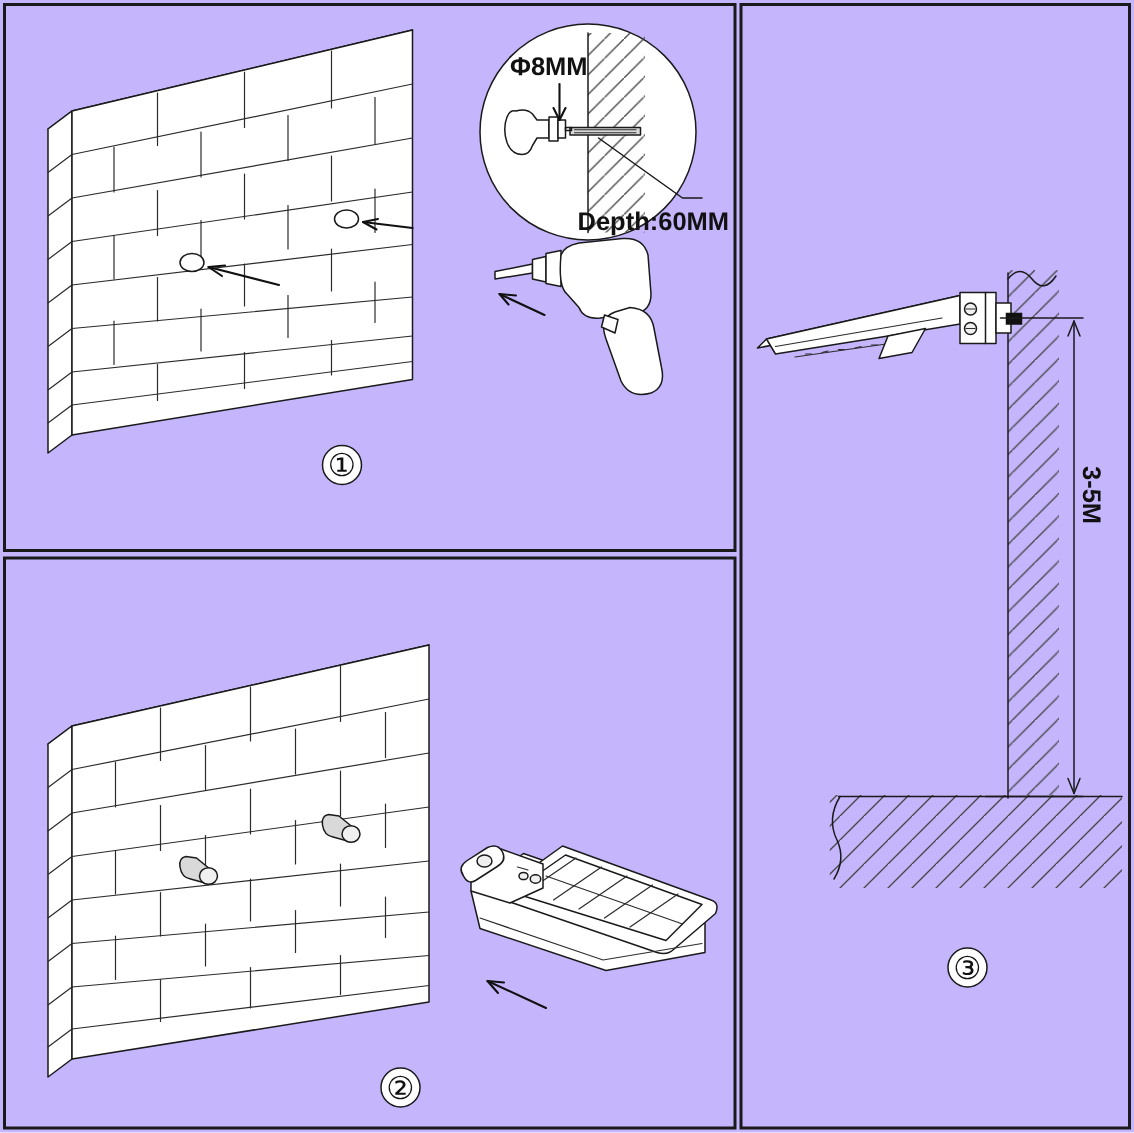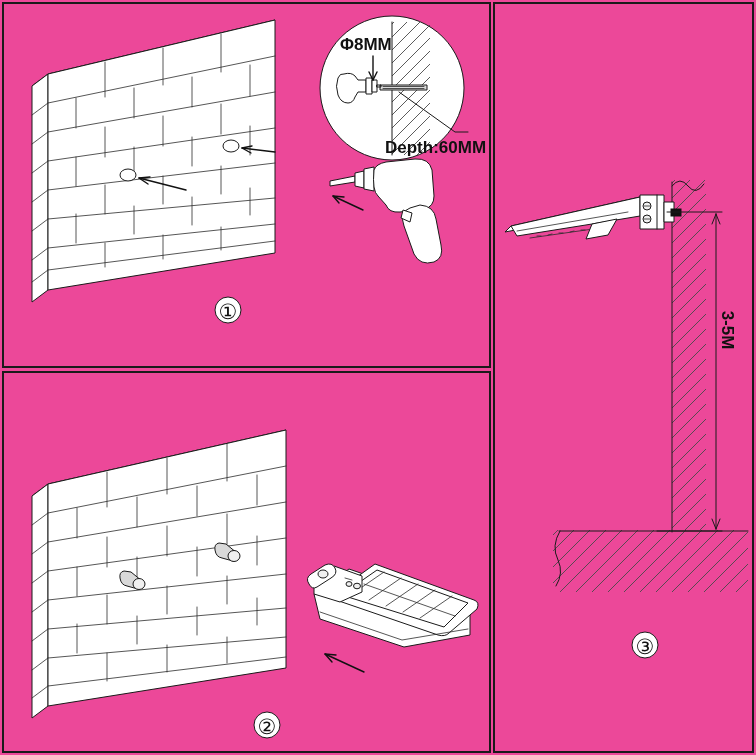--- a/index.html
+++ b/index.html
@@ -11,21 +11,21 @@
   body {
     width: 756px;
     height: 755px;
     font-family: "Liberation Sans", sans-serif;
     overflow: hidden;
   }
   #sheet {
     position: relative;
     width: 756px;
     height: 755px;
-    background: #ec4899;
+    background: #c4b5fd;
   }
   #sheet svg {
     display: block;
   }
   .panel-border {
     fill: none;
     stroke: #1a1a1a;
     stroke-width: 2;
   }
   .ln {

